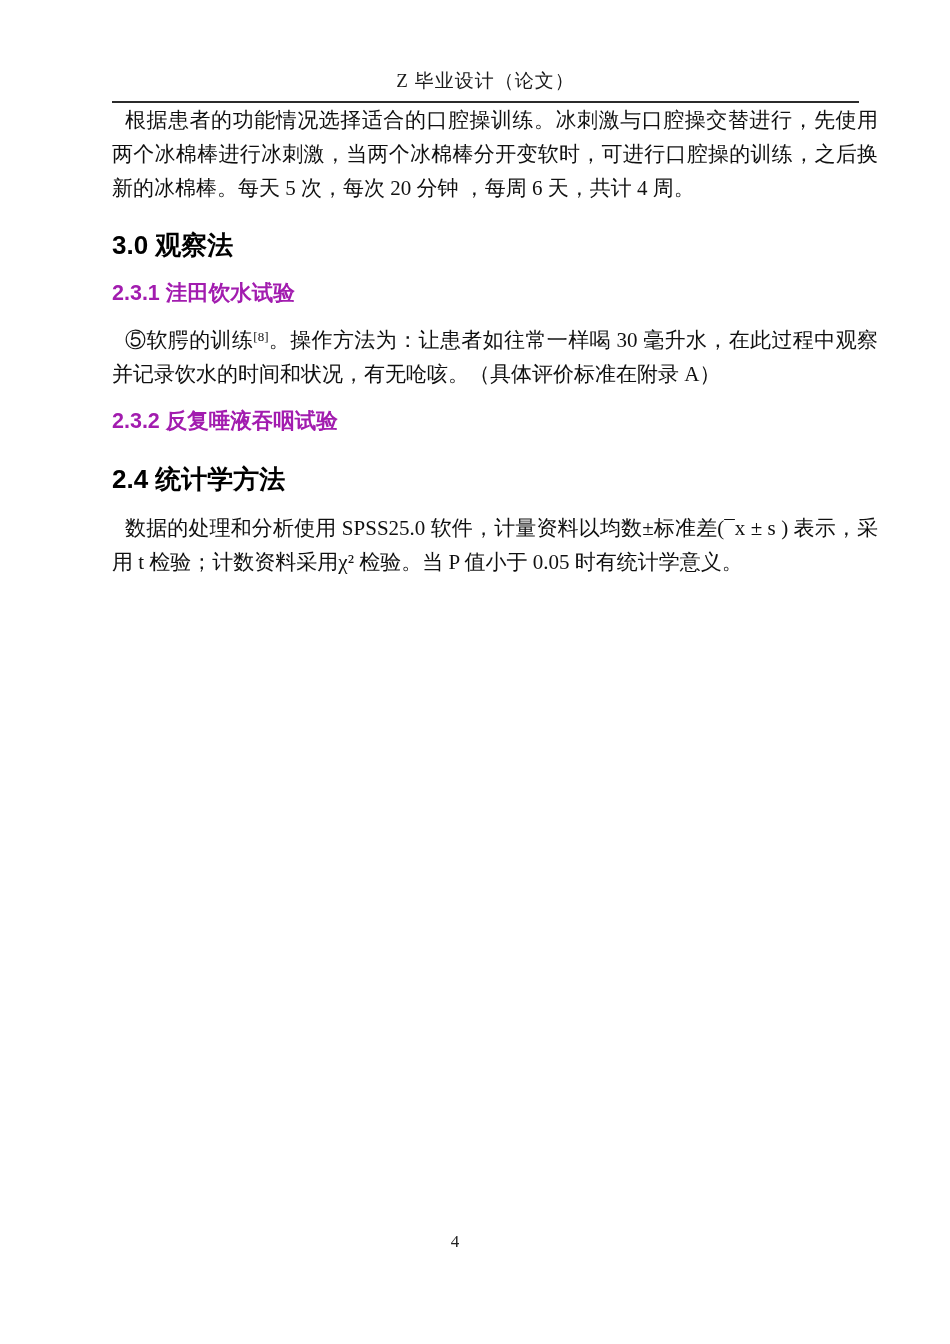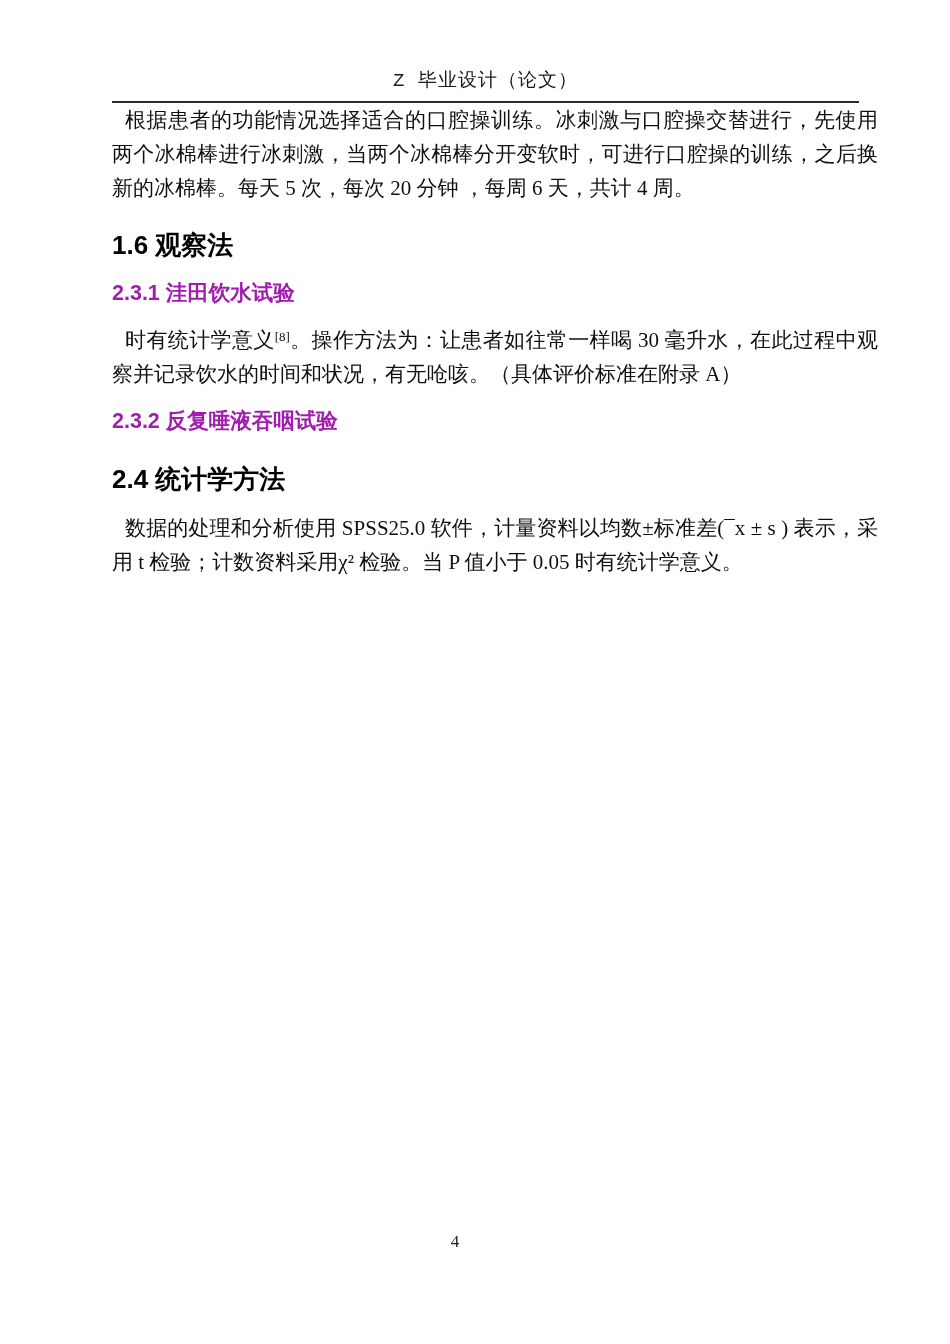--- a/index.html
+++ b/index.html
@@ -23,21 +23,20 @@
     margin-right: 19px; 
     border-bottom: 2px solid #2b2b2b;
     padding-bottom: 9px;
   }
   .header-title {
     text-align: center;
     font-size: 19px;
     line-height: 22px;
     color: #1a1a1a;
     letter-spacing: 1px;
-    font-family: Liberation Mono, monospace;
   }
   .body-text p {
     margin: 0;
     font-size: 21px;
     line-height: 34px;
     text-align: justify;
     color: #101010;
   }
   p.para-first {
     margin-top: 12px;
@@ -92,25 +91,25 @@
 
   <div class="header">
     <div class="header-title">Z 毕业设计（论文）</div>
   </div>
 
   <div class="body-text">
 
 
     <p class="para">根据患者的功能情况选择适合的口腔操训练。冰刺激与口腔操交替进行，先使用两个冰棉棒进行冰刺激，当两个冰棉棒分开变软时，可进行口腔操的训练，之后换新的冰棉棒。每天 5 次，每次 20 分钟 ，每周 6 天，共计 4 周。</p>
 
-    <h2 class="sec">1.6 观察法</h2>
+    <h2 class="sec">3.0 观察法</h2>
 
     <h3 class="subsec">2.3.1 洼田饮水试验</h3>
 
-    <p class="para para-after-h3"><span>时有统计学意义</span><sup class="cite">[8]</sup><span>。操作方法为：让患者如往常一样喝 30 毫升水，在此过程中观察并记录饮水的时间和状况，有无呛咳。（具体评价标准在附录 A）</span></p>
+    <p class="para para-after-h3"><span>⑤软腭的训练</span><sup class="cite">[8]</sup><span>。操作方法为：让患者如往常一样喝 30 毫升水，在此过程中观察并记录饮水的时间和状况，有无呛咳。（具体评价标准在附录 A）</span></p>
 
     <h3 class="subsec">2.3.2 反复唾液吞咽试验</h3>
 
 
     <h2 class="sec sec-24">2.4 统计学方法</h2>
 
     <p class="para para-after-h2">数据的处理和分析使用 SPSS25.0 软件，计量资料以均数±标准差(¯x ± s ) 表示，采用 t 检验；计数资料采用χ²  检验。当 P 值小于 0.05 时有统计学意义。</p>
 
   </div>
 

